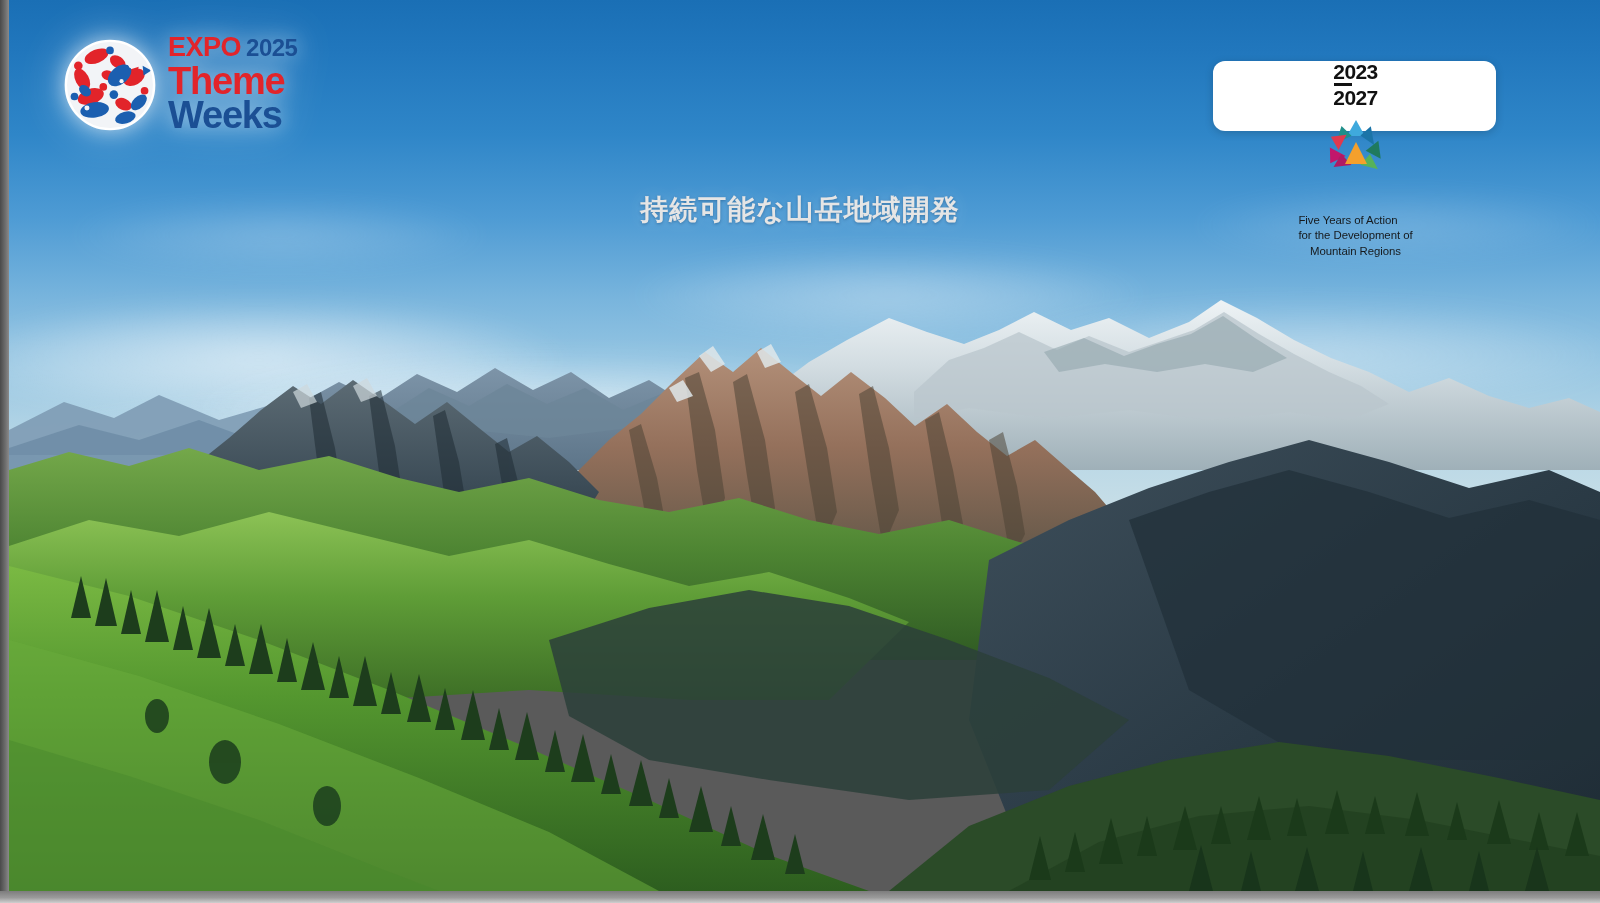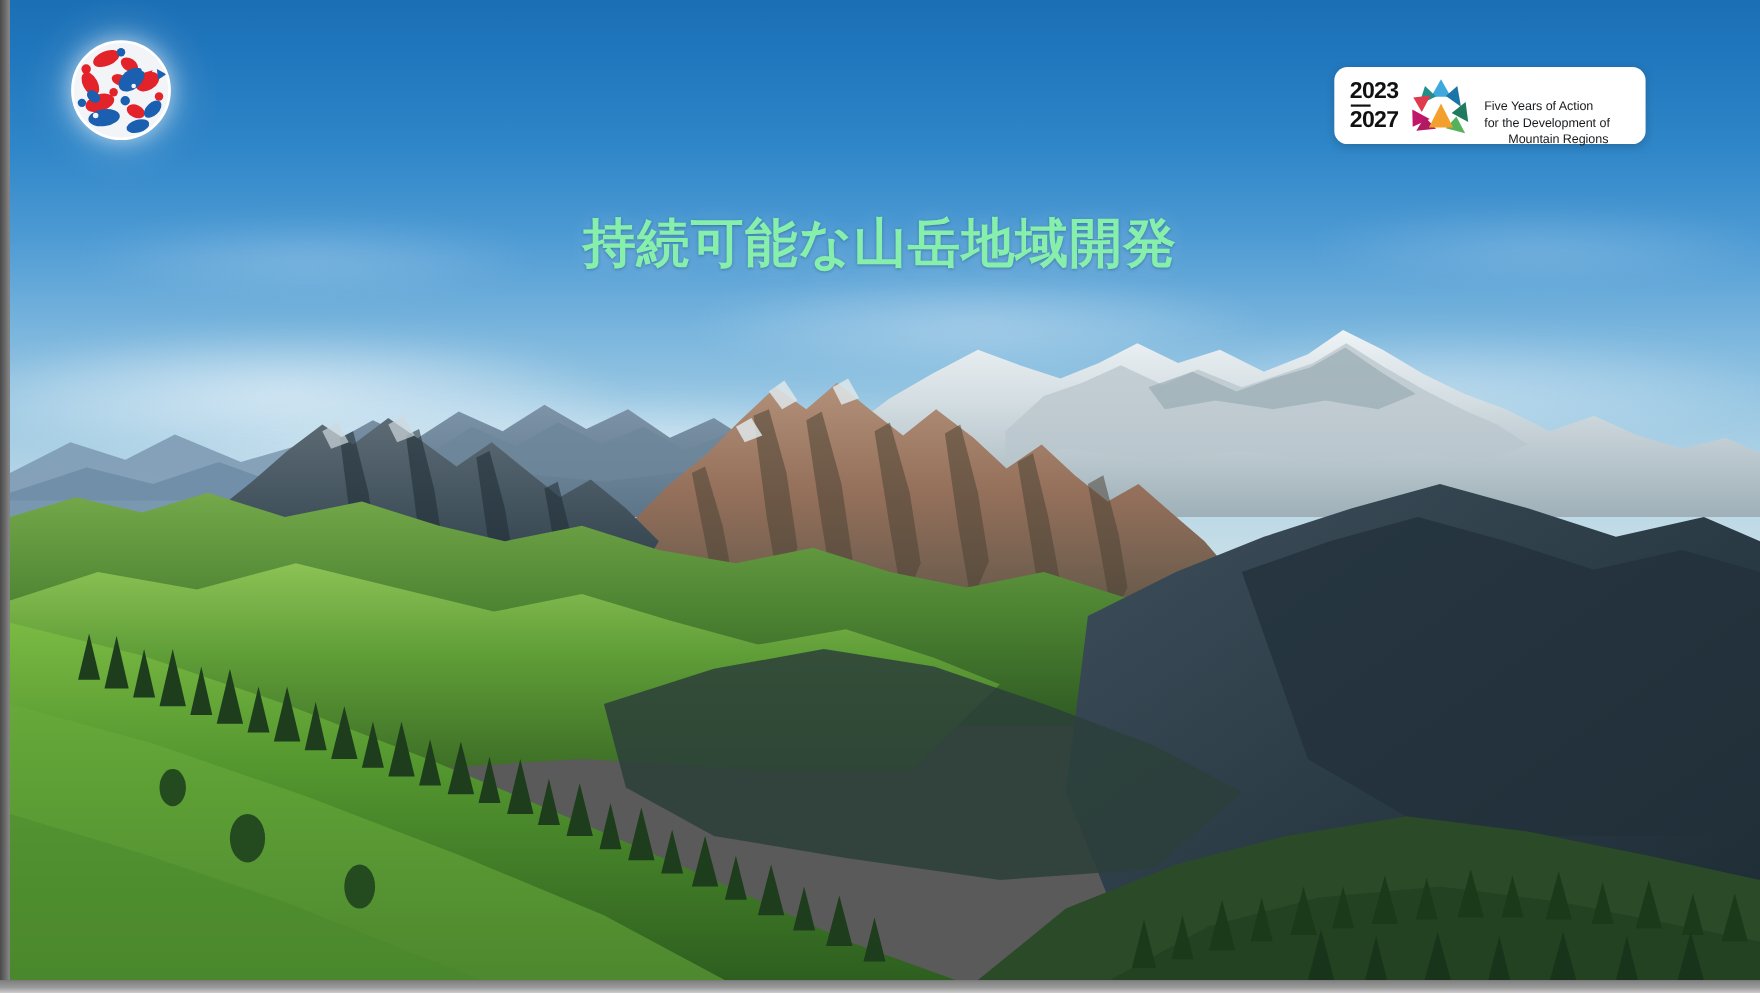--- a/index.html
+++ b/index.html
@@ -102,20 +102,21 @@
   #mountain-badge {
     position: absolute; left: 1213px; top: 61px;
     width: 283px; height: 70px;
     background: #ffffff;
     border-radius: 12px;
     display: flex; align-items: center;
     padding: 0 12px 0 14px;
     gap: 8px;
     z-index: 30;
     box-shadow: 0 2px 8px rgba(0,0,0,.18);
+    flex-direction: column;
   }
   #badge-years {
     font-weight: 800; color: #111;
     font-size: 21px; line-height: 1.02;
     letter-spacing: -.6px;
     flex: 0 0 auto;
   }
   #badge-years .yr-dash {
     display: block; width: 18px; height: 2.5px;
     background: #111; margin: 1px 0 1px 1px;
@@ -132,21 +133,21 @@
     position: absolute; left: 0; top: 178px; width: 1600px;
     text-align: center; z-index: 25;
   }
   #main-title {
     font-size: 42px; font-weight: 800; color: #ffffff;
     letter-spacing: -.4px; line-height: 1.1;
     text-shadow: 0 1px 3px rgba(0,40,80,.35), 0 0 18px rgba(255,255,255,.18);
   }
   #sub-title {
     margin-top: 16px;
-    font-size: 48px; font-weight: 700; color: #86efac;
+    font-size: 28px; font-weight: 700; color: #e5e5e5;
     letter-spacing: 1px; line-height: 1.15;
     text-shadow: 0 1px 3px rgba(0,40,80,.35), 0 0 18px rgba(255,255,255,.18);
   }
 </style>
 </head>
 <body>
 
 <div id="slide">
 
   <div id="photo">
@@ -359,20 +360,28 @@
         <circle cx="50" cy="14" r="4"></circle>
         <path d="M84 30 l9 5 l-8 5 z"></path>
       </g>
       <g fill="#f2f4f7">
         <circle cx="72" cy="30" r="2.6"></circle>
         <circle cx="26" cy="74" r="2.6"></circle>
         <circle cx="62" cy="46" r="2.2"></circle>
       </g>
       <circle cx="50" cy="50" r="46" fill="none" stroke="#ffffff" stroke-width="2.5"></circle>
     </svg>
+    <div id="expo-wordmark">
+      <div class="wm-row1">
+        <span class="wm-expo">EXPO</span>
+        <span class="wm-2025">2025</span>
+      </div>
+      <div class="wm-theme">Theme</div>
+      <div class="wm-weeks">Weeks</div>
+    </div>
   </div>
 
   <div id="mountain-badge">
     <div id="badge-years">
       <span>2023</span>
       <span class="yr-dash"></span>
       <span>2027</span>
     </div>
 
     <svg id="badge-mark" viewBox="0 0 62 56">

